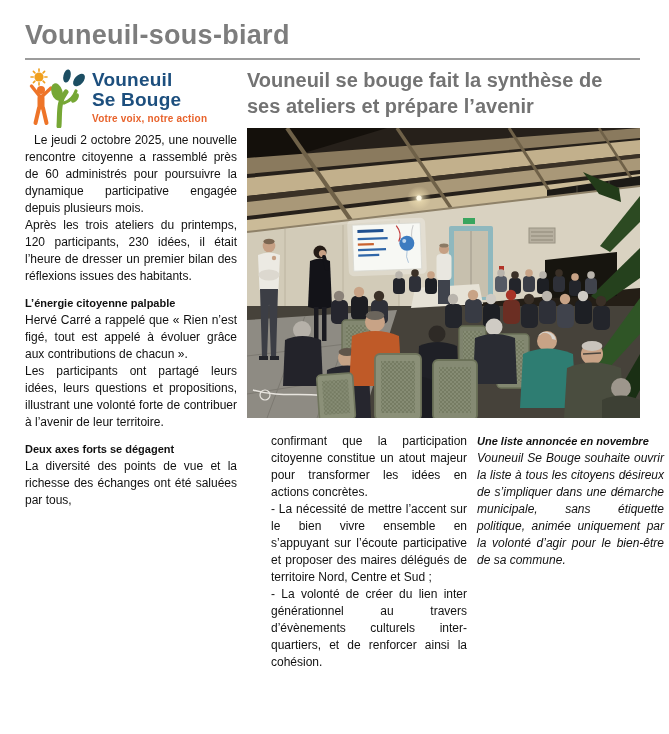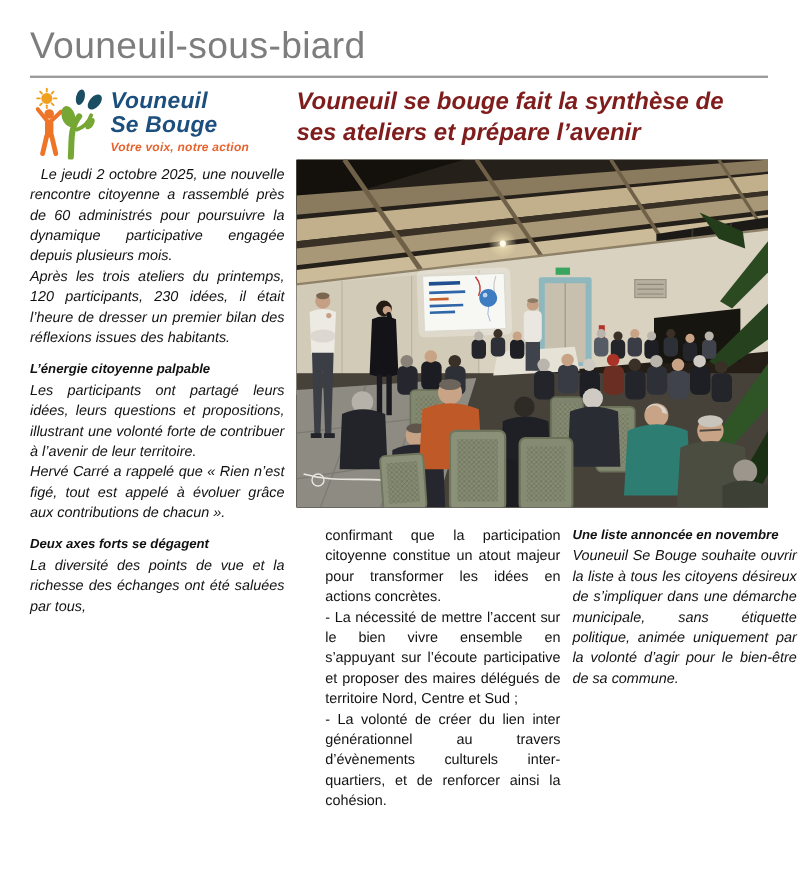--- a/index.html
+++ b/index.html
@@ -1,31 +1,31 @@
 <!DOCTYPE html>
 <html><head>
 <meta charset="utf-8">
 <style>
   html,body{margin:0;padding:0;background:#ffffff;}
   body{width:669px;height:734px;font-family:"Liberation Sans", sans-serif;color:#111;}
   .page{position:relative;width:669px;height:734px;overflow:hidden;background:#fff;}
   .section-head{margin:20px 25px 0 25px;width:615px;}
-  .section-title{font-size:31px;font-weight:normal;color:#7d7d7d;margin:0 0 7px 0;letter-spacing:.3px;}
+  .section-title{font-size:27px;font-weight:bold;color:#7d7d7d;margin:0 0 7px 0;letter-spacing:.3px;}
   .rule{height:2px;background:#9c9c9c;width:615px;}
   .content{display:flex;margin:6px 25px 0 25px;width:615px;}
-  .col-left{width:212px;flex:none;font-style:italic;}
+  .col-left{width:212px;flex:none;}
   .col-main{width:393px;flex:none;margin-left:10px;}
   .logo{display:flex;align-items:center;gap:3px;height:62px;margin:0 0 4px 0;}
   .logo-text{display:flex;flex-direction:column;line-height:1;}
   .logo-name{font-size:19px;font-weight:bold;color:#1d4f7e;line-height:20px;letter-spacing:.2px;}
   .logo-tagline{font-size:10px;font-weight:bold;color:#e8632c;margin-top:4px;letter-spacing:.2px;}
   .body{font-size:12px;line-height:17px;text-align:justify;margin:0;}
   .first-indent{text-indent:9px;}
   .subhead{font-size:11px;line-height:17px;font-weight:bold;margin:10px 0 0 0;text-align:justify;}
-  .headline{font-size:20px;line-height:26px;font-weight:bold;color:#7f1d1d;margin:1px 0 9px 0;width:393px;font-style:italic;}
+  .headline{font-size:20px;line-height:26px;font-weight:bold;color:#737373;margin:1px 0 9px 0;width:393px;}
   .photo{width:393px;height:290px;overflow:hidden;background:#241e16;}
   .photo svg{display:block;}
   .two-cols{display:flex;margin-top:15px;margin-left:24px;}
   .col-mid{width:196px;flex:none;}
   .col-right{width:187px;flex:none;margin-left:10px;font-style:italic;}
 </style>
 </head>
 <body>
 
 <div class="page">
@@ -77,22 +77,22 @@
         <div class="logo-text">
           <span class="logo-name">Vouneuil</span>
           <span class="logo-name">Se Bouge</span>
           <span class="logo-tagline">Votre voix, notre action</span>
         </div>
       </div>
 
       <p class="body first-indent">Le jeudi 2 octobre 2025, une nouvelle rencontre citoyenne a rassemblé près de 60 administrés pour poursuivre la dynamique participative engagée depuis plusieurs mois.</p>
       <p class="body">Après les trois ateliers du printemps, 120 participants, 230 idées, il était l’heure de dresser un premier bilan des réflexions issues des habitants.</p>
       <h3 class="subhead">L’énergie citoyenne palpable</h3>
+      <p class="body">Hervé Carré a rappelé que « Rien n’est figé, tout est appelé à évoluer grâce aux contributions de chacun ».</p>
       <p class="body">Les participants ont partagé leurs idées, leurs questions et propositions, illustrant une volonté forte de contribuer à l’avenir de leur territoire.</p>
-      <p class="body">Hervé Carré a rappelé que « Rien n’est figé, tout est appelé à évoluer grâce aux contributions de chacun ».</p>
       <h3 class="subhead">Deux axes forts se dégagent</h3>
       <p class="body">La diversité des points de vue et la richesse des échanges ont été saluées par tous,</p>
     </div>
 
     <div class="col-main">
       <h2 class="headline">Vouneuil se bouge fait la synthèse de ses ateliers et prépare l’avenir</h2>
 
       <div class="photo">
         <svg width="393" height="290" viewBox="0 0 393 290">
           <defs>

